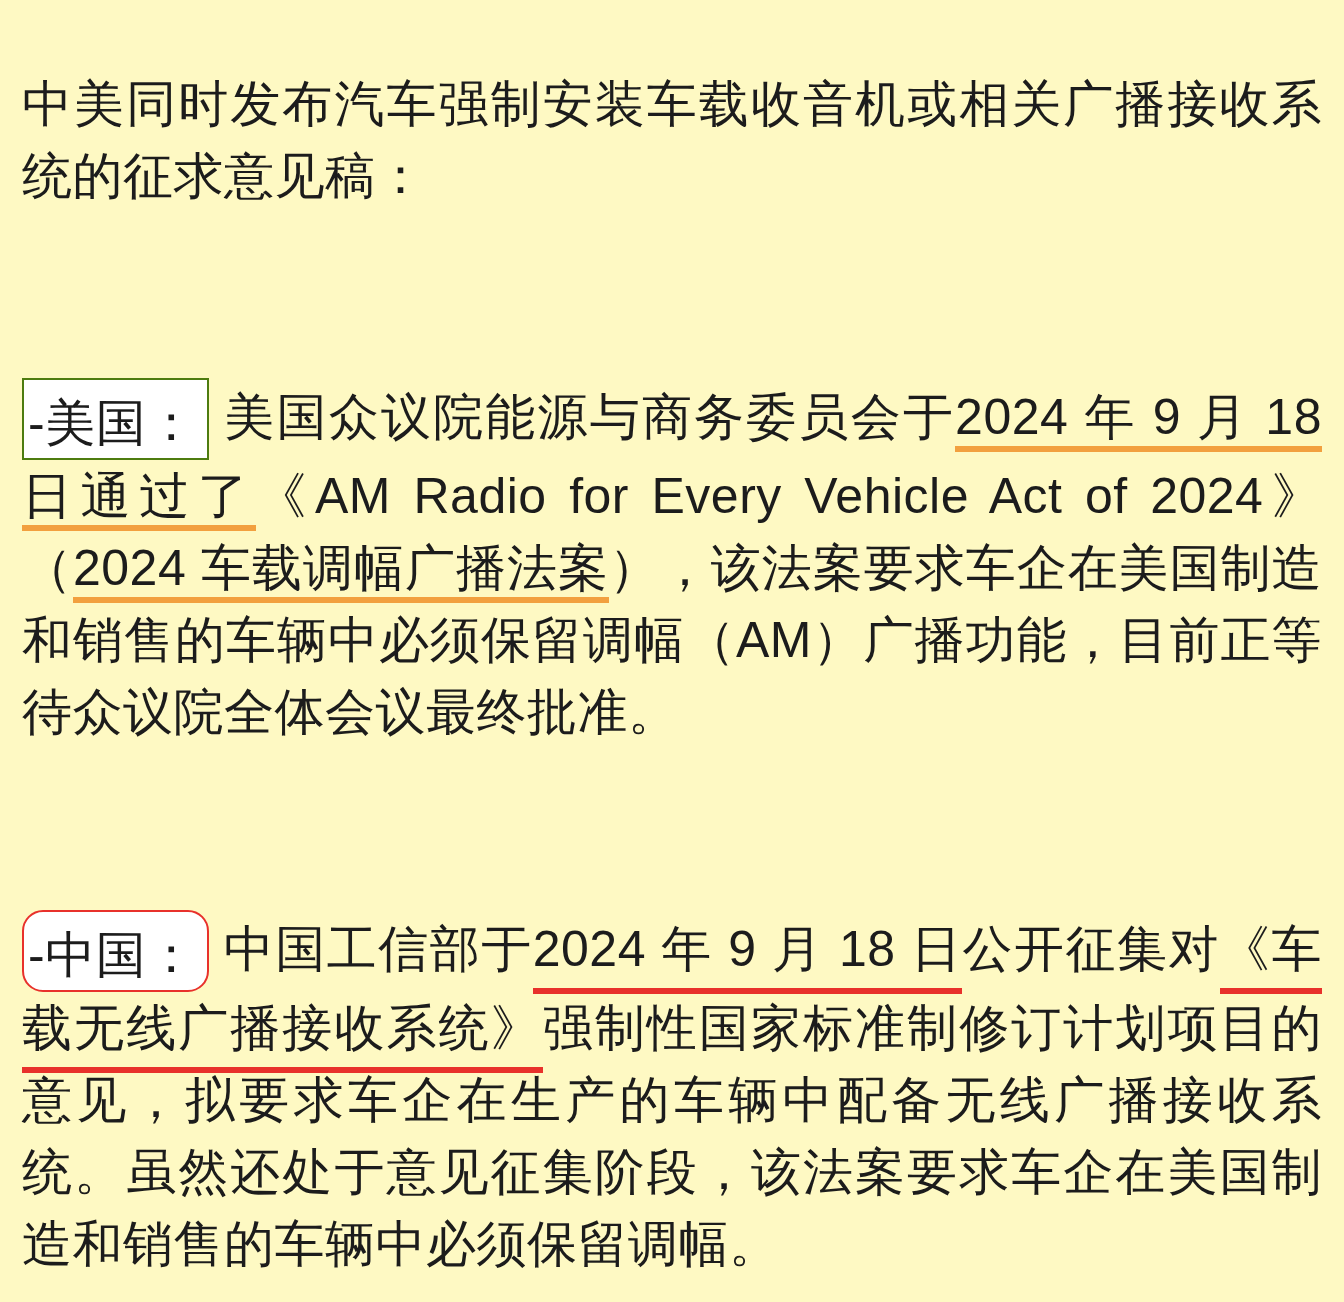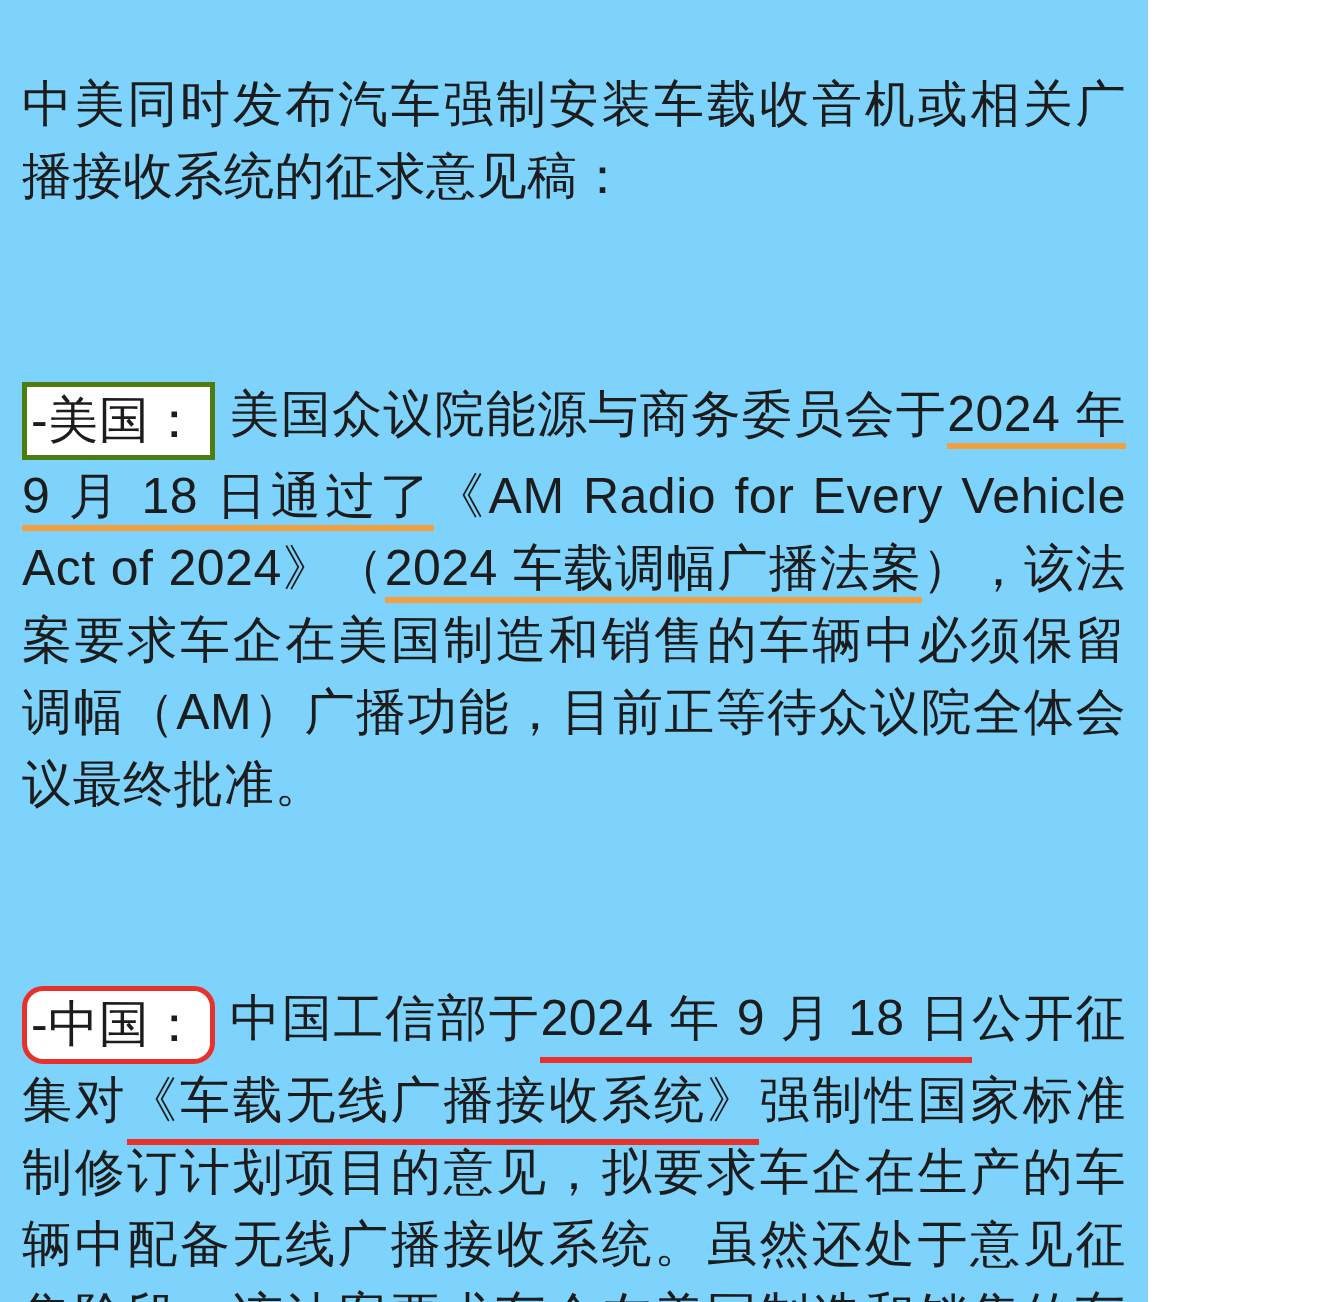--- a/index.html
+++ b/index.html
@@ -10,23 +10,23 @@
   body {
     width: 1344px;
     height: 1302px;
     font-family: "Liberation Sans", "DejaVu Sans", sans-serif;
     color: #1a1a1a;
     overflow: hidden;
   }
 
   .page {
     position: relative;
-    width: 1148px;
+    width: 1344px;
     height: 1302px;
-    background: #7dd3fc;
+    background: #fef9c3;
     box-sizing: border-box;
     padding: 18px 22px 0 22px;
   }
 
   .para {
     font-size: 50px;
     line-height: 72px;
     letter-spacing: 0.5px;
     color: #1c1c1c;
     font-weight: 400;
@@ -34,22 +34,22 @@
     text-justify: inter-ideograph;
     word-break: break-word;
   }
 
   .gap-small { height: 62px; }
   .gap-med { height: 66px; }
 
   
   .box-label {
     display: inline-block;
-    border: 5px solid #4d7c0f;
-    padding: 2px 10px 4px 4px;
+    border: 2px solid #4d7c0f;
+    padding: 12px 10px 4px 4px;
     margin-right: 14px;
     line-height: 62px;
     vertical-align: -6px;
     background: #ffffff;
   }
   .box-label.red {
     border-color: #e8312b;
     border-radius: 21px;
   }
 

